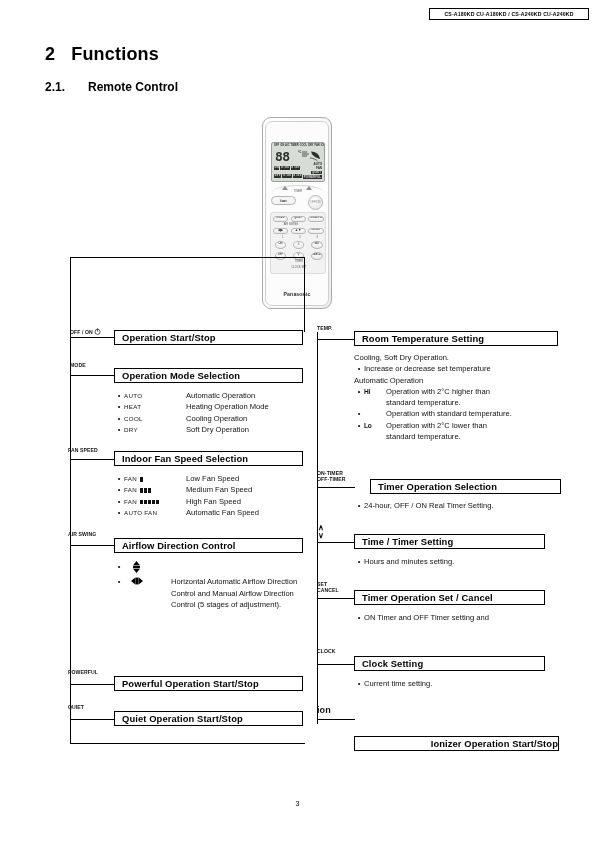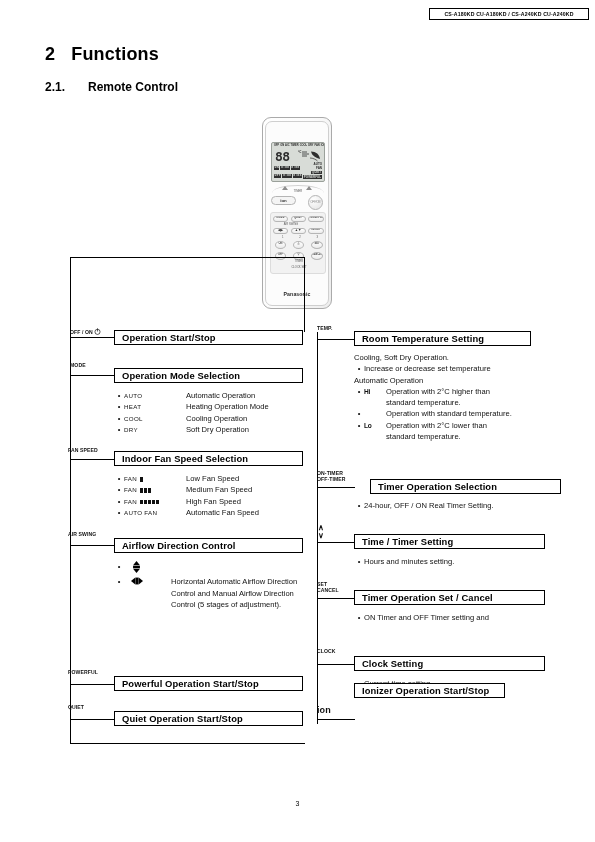--- a/index.html
+++ b/index.html
@@ -593,21 +593,21 @@
 </div>
 
 <div class="tick-label" style="left:68px; top:704px;">QUIET</div>
 <div class="lead" style="left:70px; top:719px; width:45px;"></div>
 <div class="callout" style="left:114px; top:711px; width:189px; height:15px;">
   <span>Quiet Operation Start/Stop</span>
 </div>
 
 <div class="tick-label" style="left:317px; top:325px;">TEMP.</div>
 <div class="lead" style="left:317px; top:339px; width:38px;"></div>
-<div class="callout" style="left:354px; top:331px; width:177px; height:15px;">
+<div class="callout" style="left:354px; top:331px; width:204px; height:15px;">
   <span>Room Temperature Setting</span>
 </div>
 <div class="body-text" style="left:354px; top:352px; width:196px;">
   <div><span>Cooling, Soft Dry Operation.</span></div>
   <div class="bul-row">
     <div class="bul">•</div>
     <div class="bul-txt">Increase or decrease set temperature</div>
   </div>
   <div><span>Automatic Operation</span></div>
   <div class="bul-row">
@@ -675,17 +675,17 @@
 </div>
 <div class="body-text" style="left:354px; top:678px; width:196px;">
   <div class="bul-row">
     <div class="bul">•</div>
     <div class="bul-txt">Current time setting.</div>
   </div>
 </div>
 
 <div class="tick-label" style="left:317px; top:705px; font-size:9px; font-weight:bold;">ion</div>
 <div class="lead" style="left:317px; top:719px; width:38px;"></div>
-<div class="callout" style="left:354px; top:683px; width:151px; height:15px;">
+<div class="callout" style="left:354px; top:736px; width:205px; height:15px;justify-content:flex-end;">
   <span>Ionizer Operation Start/Stop</span>
 </div>
 
 <div id="page-number">3</div>
 
 </body></html>

